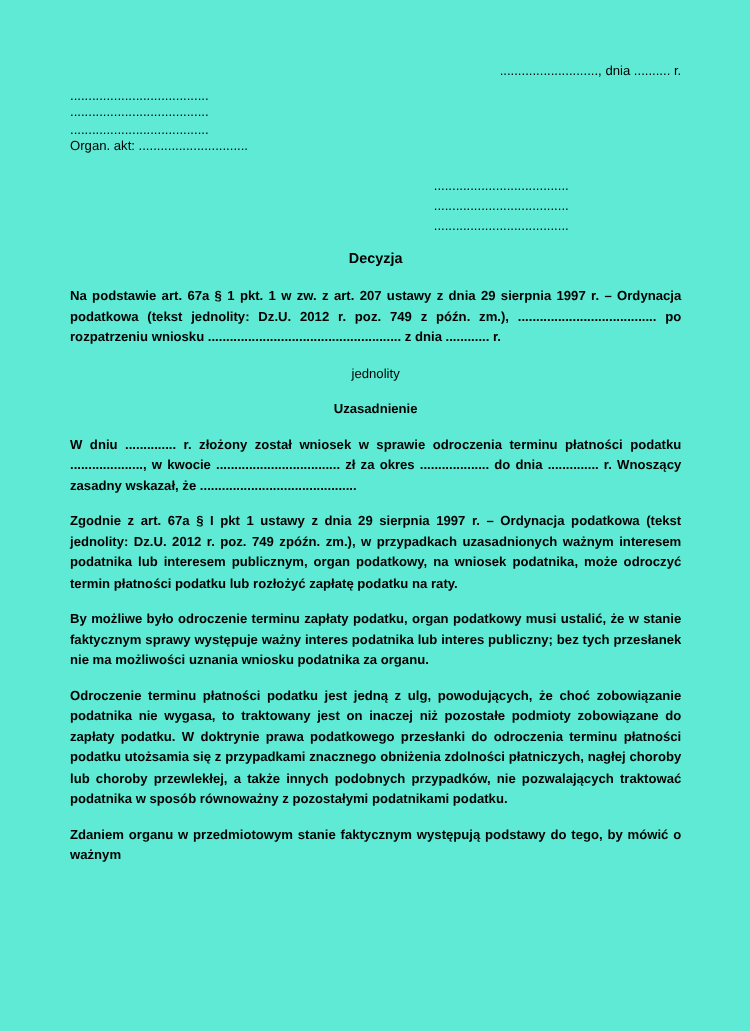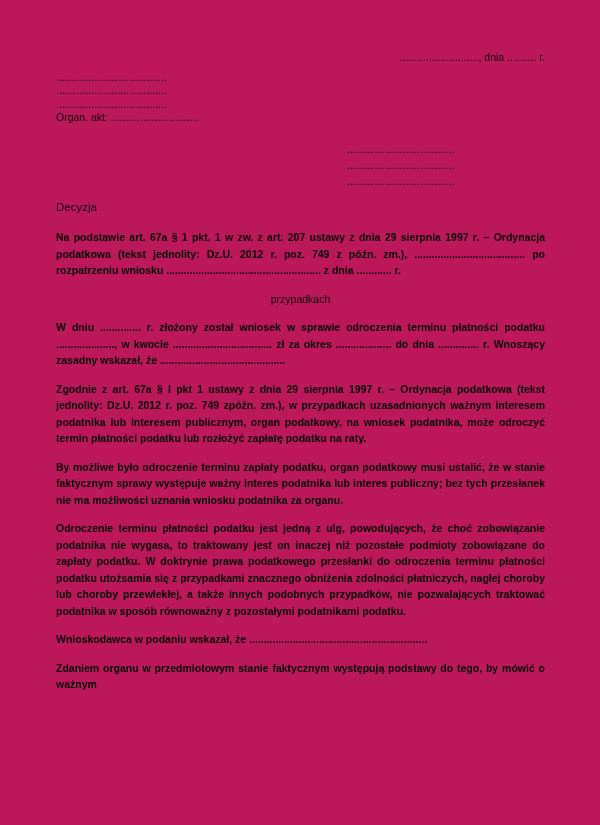--- a/index.html
+++ b/index.html
@@ -5,21 +5,21 @@
   * { margin: 0; padding: 0; box-sizing: border-box; }
   html, body { background: #ffffff; }
   body {
     width: 600px;
     font-family: "Liberation Sans", "DejaVu Sans", sans-serif;
     color: #000;
   }
   .page {
     width: 600px;
     height: 825px;
-    background: #be185d;
+    background: #5eead4;
     padding: 49px 55px 20px 56px;
     font-size: 10.5px;
     line-height: 16.5px;
     overflow: hidden;
   }
   .date-line {
     text-align: right;
     margin-bottom: 5px;
     white-space: nowrap;
   }
@@ -27,22 +27,22 @@
     line-height: 13.5px;
     margin-bottom: 16px;
   }
   .recipient-block {
     margin-left: 291px;
     line-height: 16px;
     margin-bottom: 4px;
   }
   .doc-title {
     font-size: 11.5px;
-    font-weight: normal;
-    text-align: left;
+    font-weight: bold;
+    text-align: center;
     margin: 10px 0 14px 0;
   }
   .sub-heading {
     font-size: 10.5px;
     font-weight: bold;
     text-align: center;
     margin: 12px 0 12px 0;
   }
   .centered-word {
     text-align: center;
@@ -72,30 +72,30 @@
   <div class="recipient-block">
     <div>.....................................</div>
     <div>.....................................</div>
     <div>.....................................</div>
   </div>
 
   <div class="doc-title">Decyzja</div>
 
   <p class="para">Na podstawie art. 67a § 1 pkt. 1 w zw. z art. 207 ustawy z dnia 29 sierpnia 1997 r. – Ordynacja podatkowa (tekst jednolity: Dz.U. 2012 r. poz. 749 z późn. zm.), ...................................... po rozpatrzeniu wniosku ..................................................... z dnia ............ r.</p>
 
-  <div class="centered-word">przypadkach</div>
+  <div class="centered-word">jednolity</div>
 
 
+  <div class="sub-heading">Uzasadnienie</div>
 
   <p class="para">W dniu .............. r. złożony został wniosek w sprawie odroczenia terminu płatności podatku ...................., w kwocie .................................. zł za okres ................... do dnia .............. r. Wnoszący zasadny wskazał, że ...........................................</p>
 
   <p class="para">Zgodnie z art. 67a § I pkt 1 ustawy z dnia 29 sierpnia 1997 r. – Ordynacja podatkowa (tekst jednolity: Dz.U. 2012 r. poz. 749 zpóźn. zm.), w przypadkach uzasadnionych ważnym interesem podatnika lub interesem publicznym, organ podatkowy, na wniosek podatnika, może odroczyć termin płatności podatku lub rozłożyć zapłatę podatku na raty.</p>
 
   <p class="para">By możliwe było odroczenie terminu zapłaty podatku, organ podatkowy musi ustalić, że w stanie faktycznym sprawy występuje ważny interes podatnika lub interes publiczny; bez tych przesłanek nie ma możliwości uznania wniosku podatnika za organu.</p>
 
   <p class="para">Odroczenie terminu płatności podatku jest jedną z ulg, powodujących, że choć zobowiązanie podatnika nie wygasa, to traktowany jest on inaczej niż pozostałe podmioty zobowiązane do zapłaty podatku. W doktrynie prawa podatkowego przesłanki do odroczenia terminu płatności podatku utożsamia się z przypadkami znacznego obniżenia zdolności płatniczych, nagłej choroby lub choroby przewlekłej, a także innych podobnych przypadków, nie pozwalających traktować podatnika w sposób równoważny z pozostałymi podatnikami podatku.</p>
 
-  <p class="para">Wnioskodawca w podaniu wskazał, że .............................................................</p>
 
 
   <p class="para">Zdaniem organu w przedmiotowym stanie faktycznym występują podstawy do tego, by mówić o ważnym</p>
 
 </div>
 
 </body></html>

